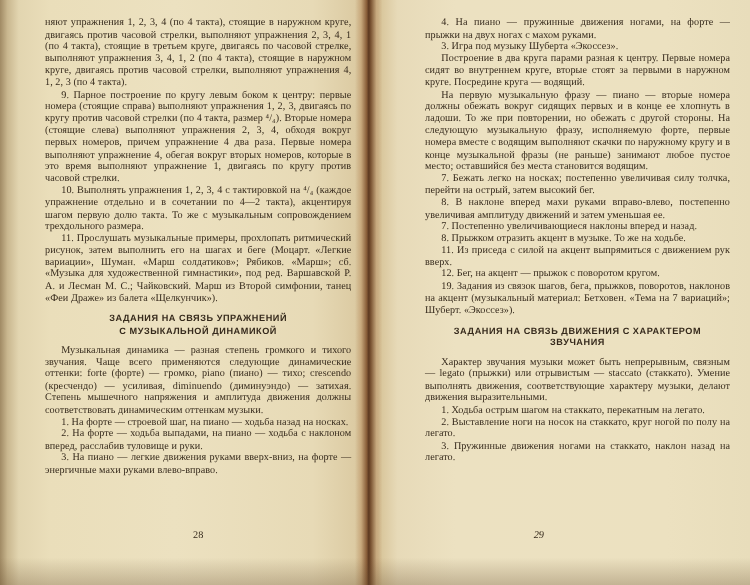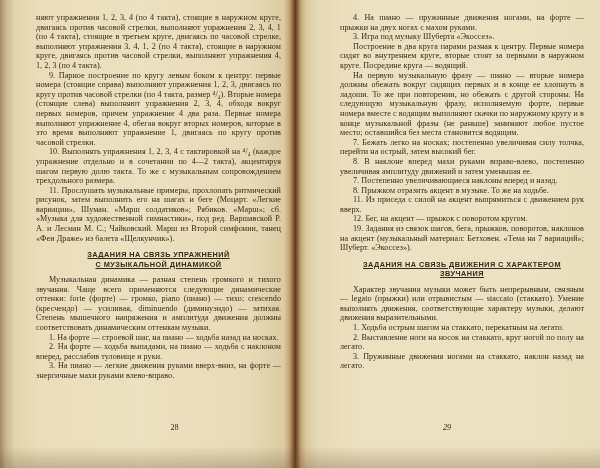--- a/index.html
+++ b/index.html
@@ -48,24 +48,23 @@
     text-align:justify;text-indent:13px;
     letter-spacing:.05px;
   }
   .para.no-indent{text-indent:0;}
   .sec-heading{
     margin:7px 0 6px 0;
     font-family:"Liberation Sans","DejaVu Sans",sans-serif;
     font-size:7.3px;line-height:9.4px;font-weight:bold;
     text-align:center;letter-spacing:.45px;
     white-space:pre-line;
-    text-decoration:underline;
   }
   .page-num{
-    position:absolute;top:423px;left:16px;width:100%;
+    position:absolute;top:423px;left:0;width:100%;
     text-align:center;font-size:8.2px;
   }
   .page-left .page-num{padding-left:23px;box-sizing:border-box;}
   .page-right .page-num{padding-right:32px;padding-left:0;box-sizing:border-box;font-style:italic;}
 </style>
 </head>
 <body>
 
 <div class="spread">
   <div class="page page-left">

